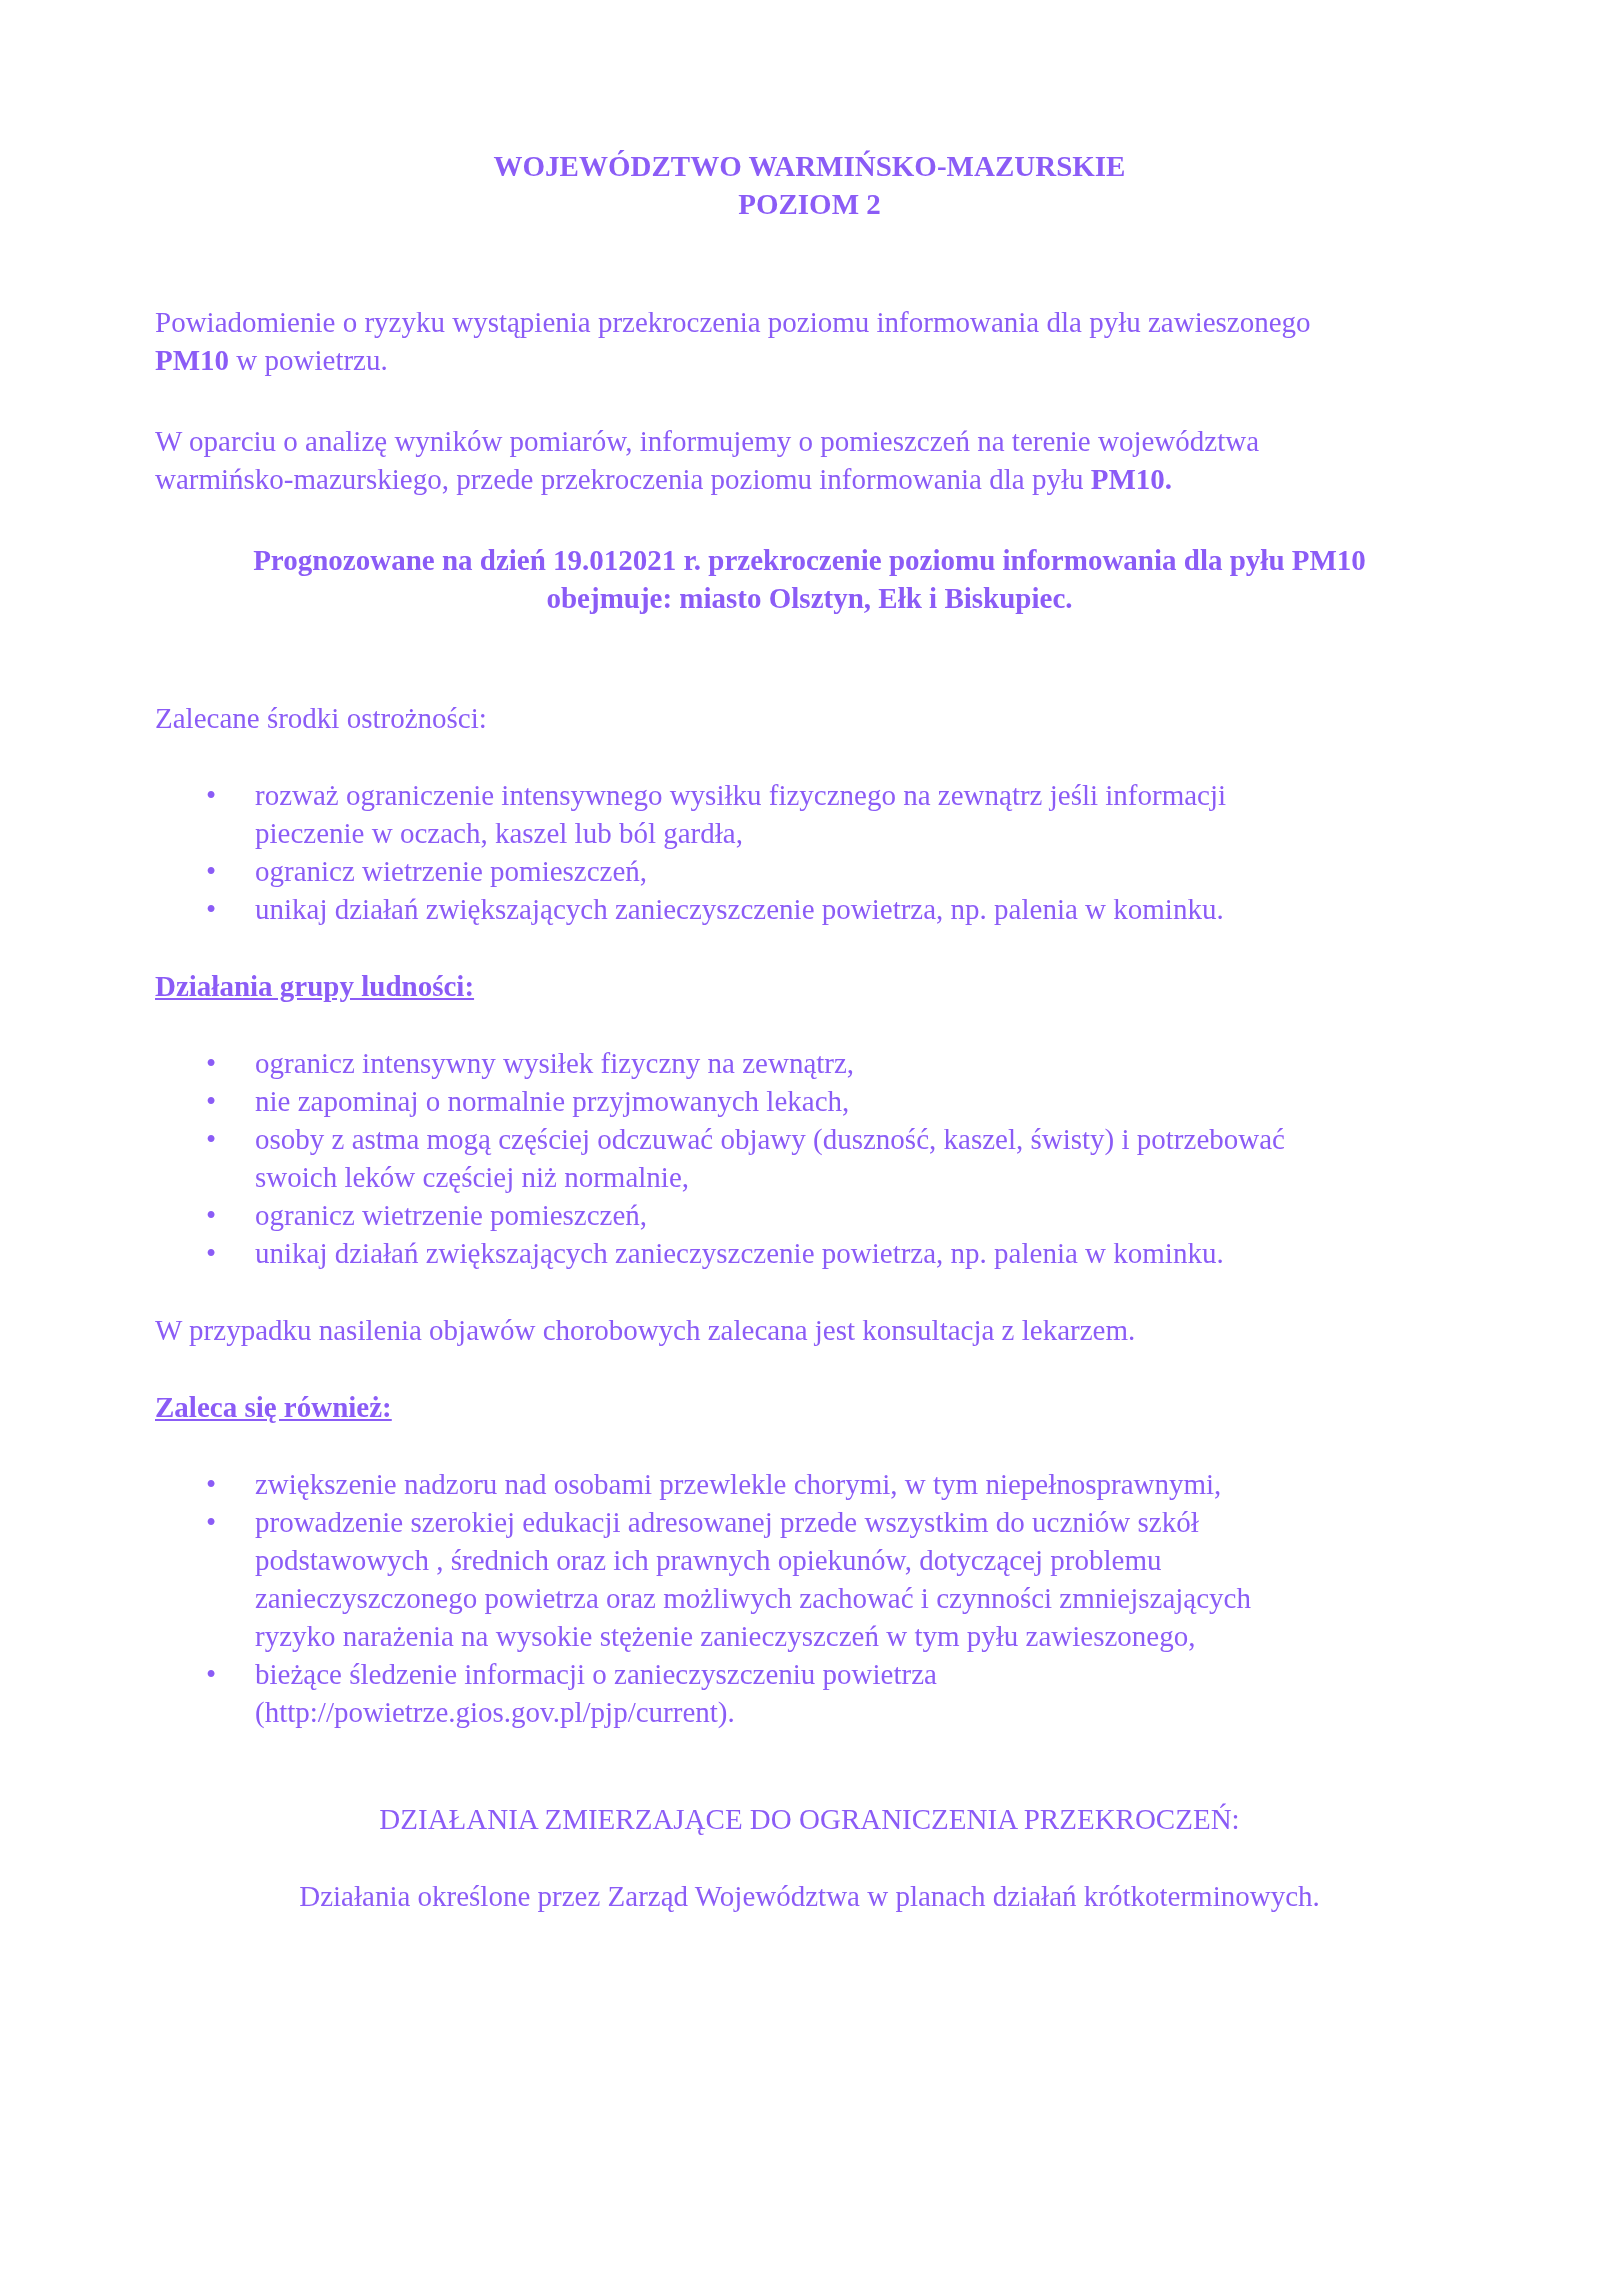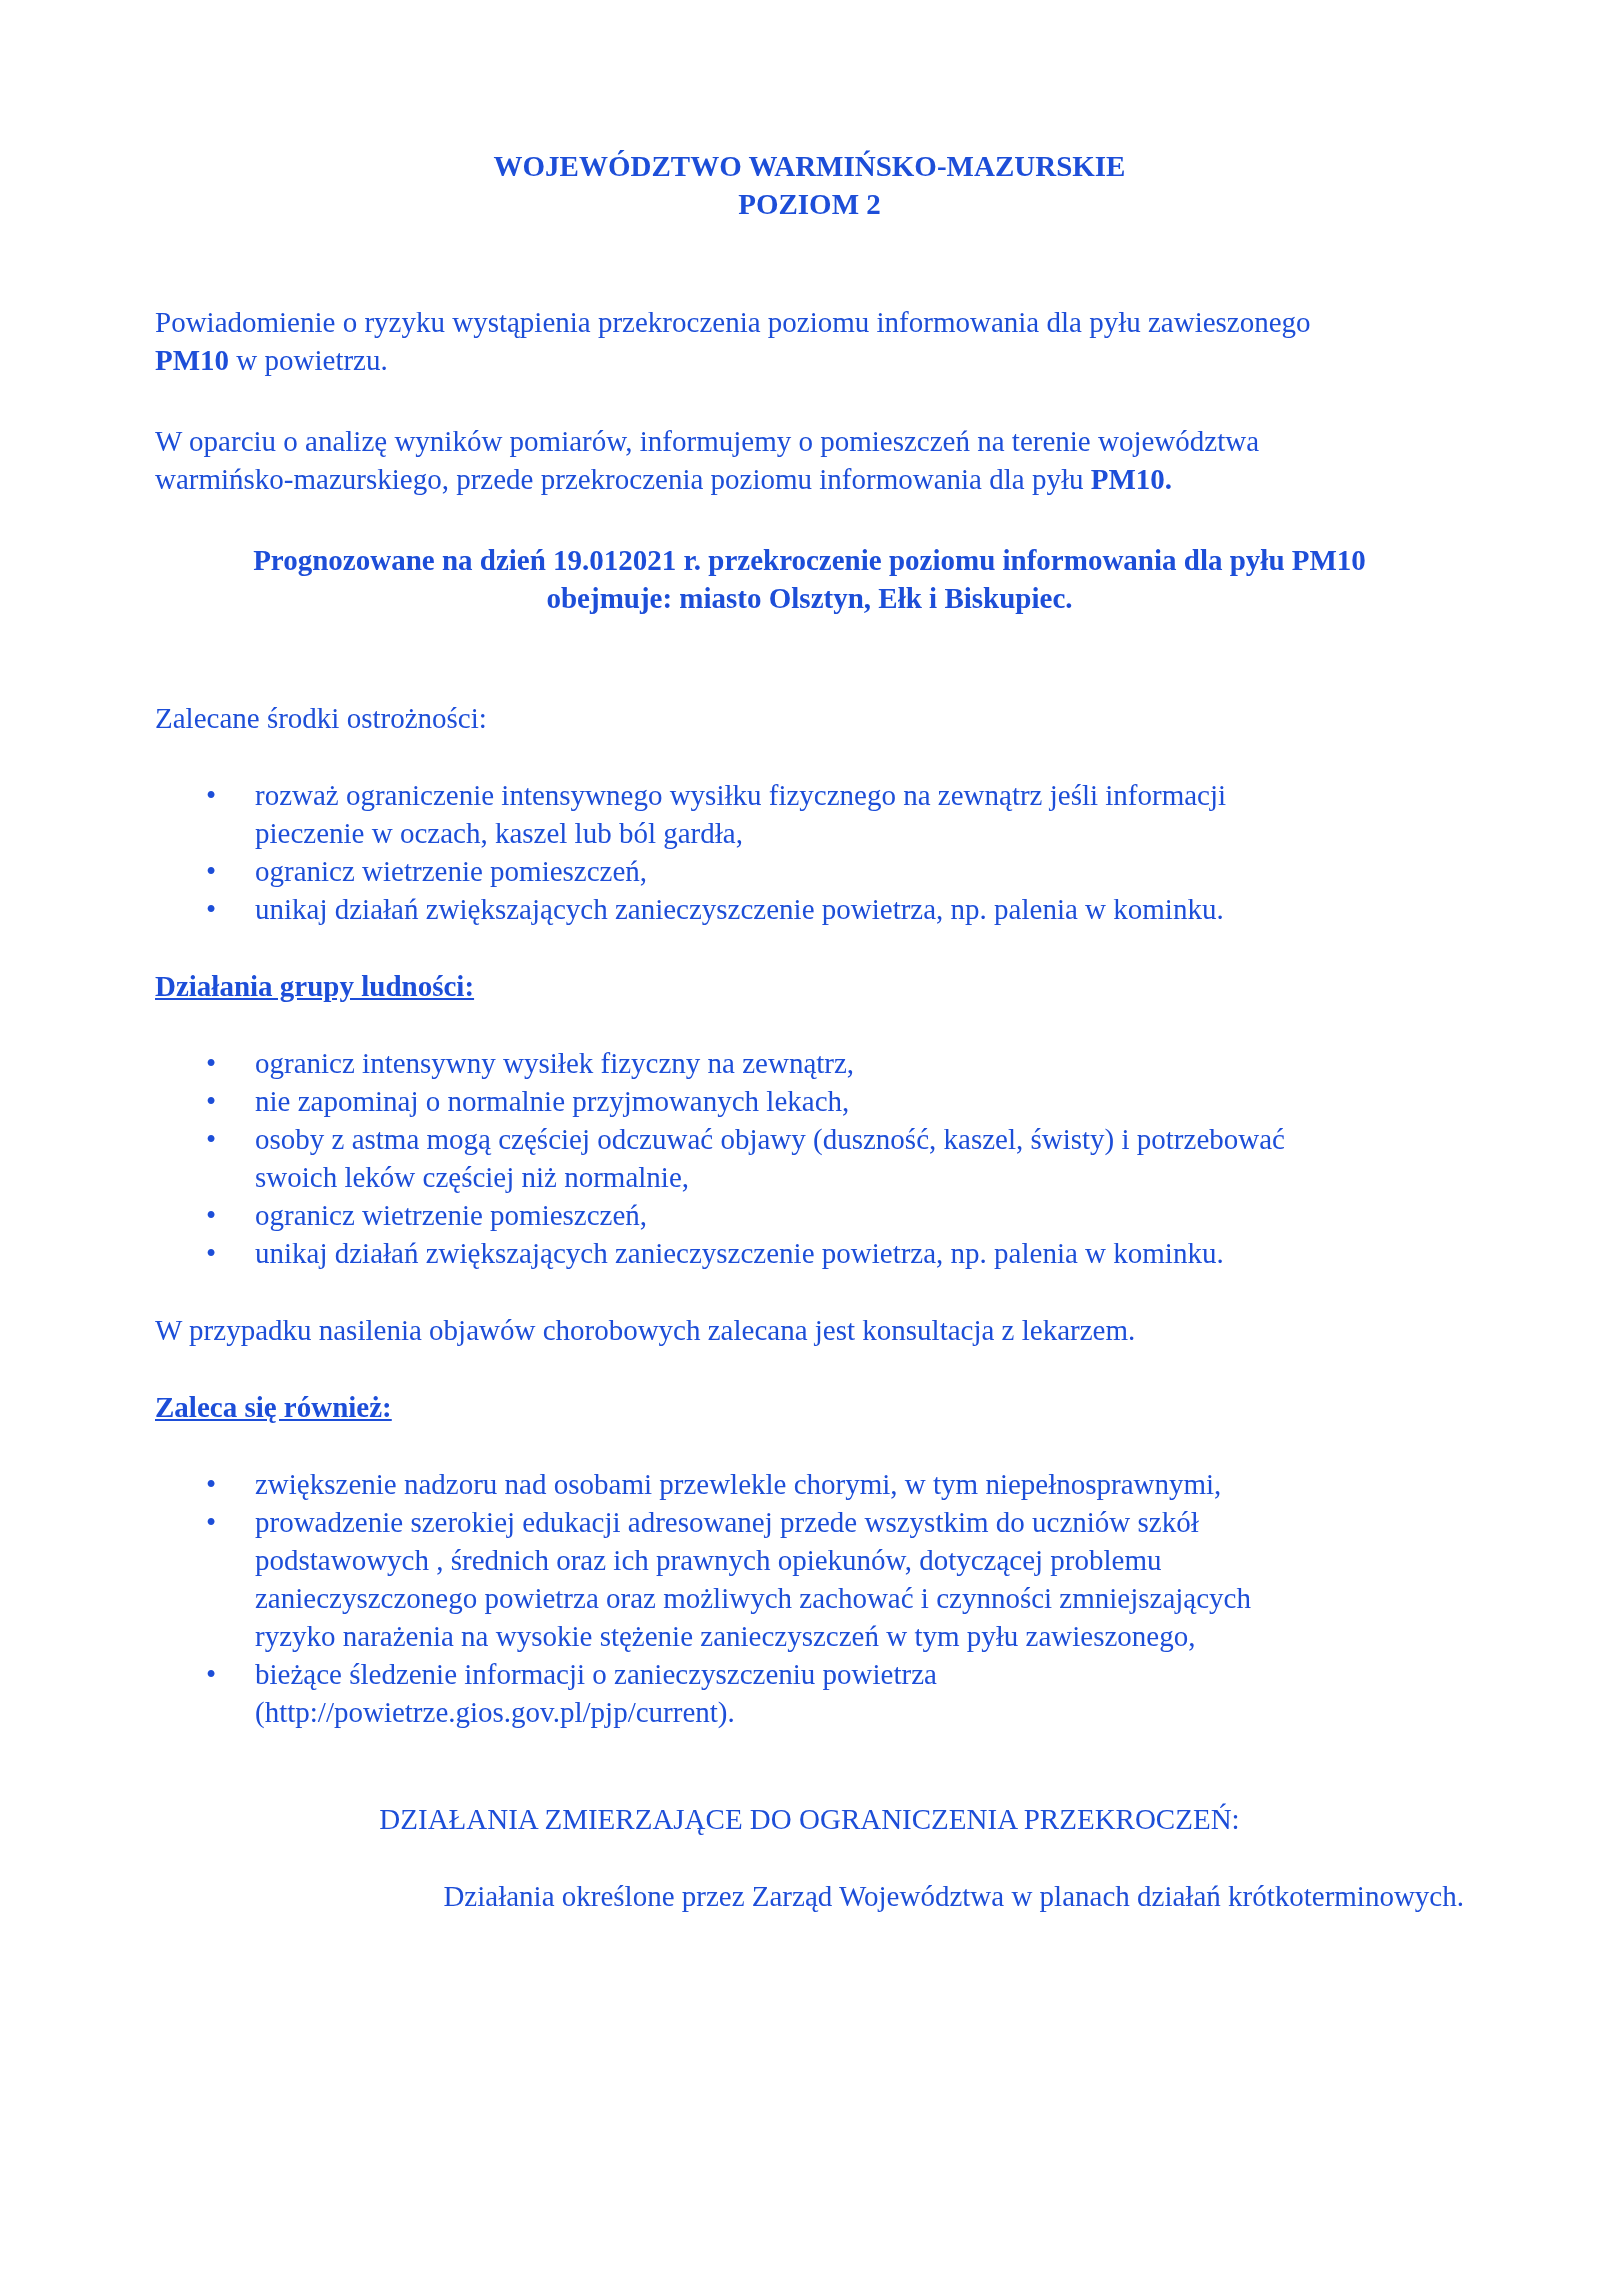--- a/index.html
+++ b/index.html
@@ -7,21 +7,21 @@
     padding: 0;
     background: #ffffff;
   }
   .page {
     position: relative;
     width: 1621px;
     height: 2293px;
     box-sizing: border-box;
     padding: 147px 157px 0 155px;
     background: #ffffff;
-    color: #1d4ed8;
+    color: #8b5cf6;
     font-family: "Liberation Serif", "DejaVu Serif", serif;
     font-size: 29px;
     line-height: 38px;
     overflow: hidden;
   }
   h1, h2, p, ul, li { margin: 0; padding: 0; font-size: inherit; line-height: inherit; }
   .line { display: block; white-space: nowrap; }
 
   .doc-title { font-weight: bold; text-align: center; margin-bottom: 80px; }
   .para { margin-bottom: 43px; }
@@ -35,21 +35,21 @@
   ul.bullets { list-style: none; margin-bottom: 39px; }
   li.bullet { position: relative; padding-left: 100px; }
   li.bullet::before {
     content: "\2022";
     position: absolute;
     left: 51px;
     top: 0;
   }
   .doctor-note { margin-bottom: 39px; }
   .actions-heading { text-align: center; margin-top: 69px; margin-bottom: 39px; }
-  .actions-text { text-align: right; }
+  .actions-text { text-align: center; }
 </style>
 </head>
 <body>
 
 <div class="page">
 
   <h1 class="doc-title">
     <span class="line">WOJEWÓDZTWO WARMIŃSKO-MAZURSKIE</span>
     <span class="line">POZIOM 2</span>
   </h1>

